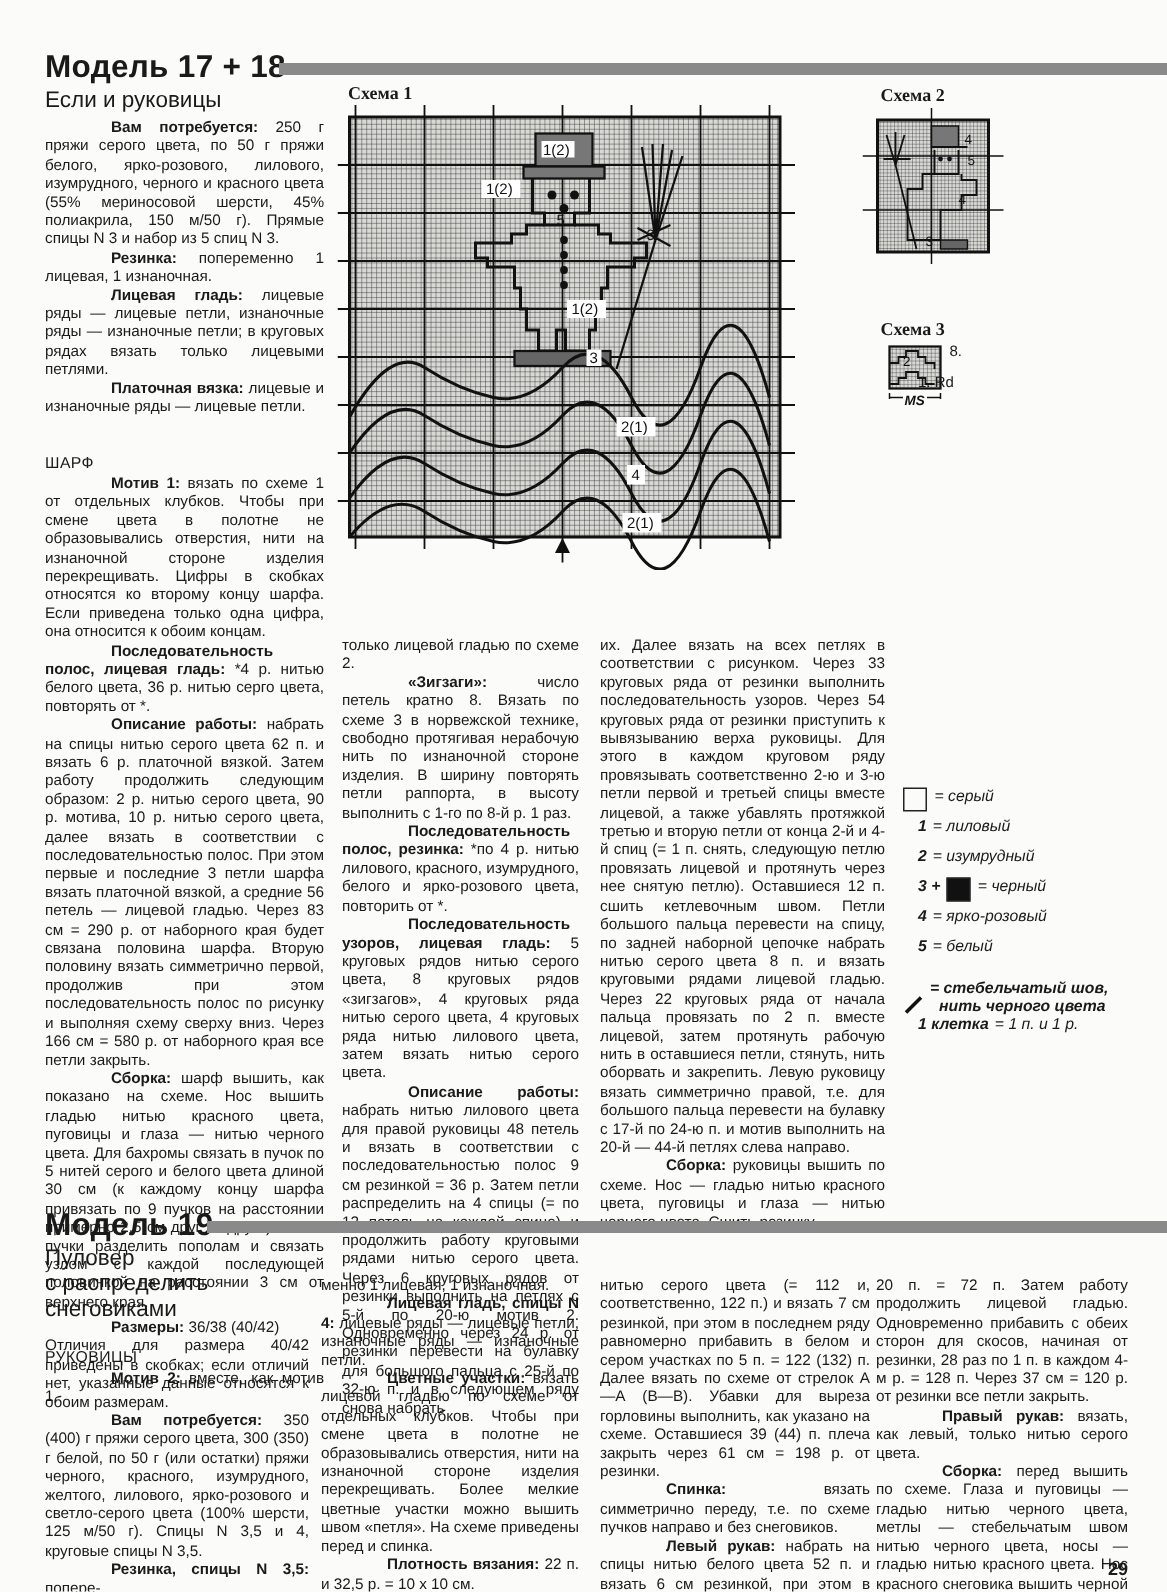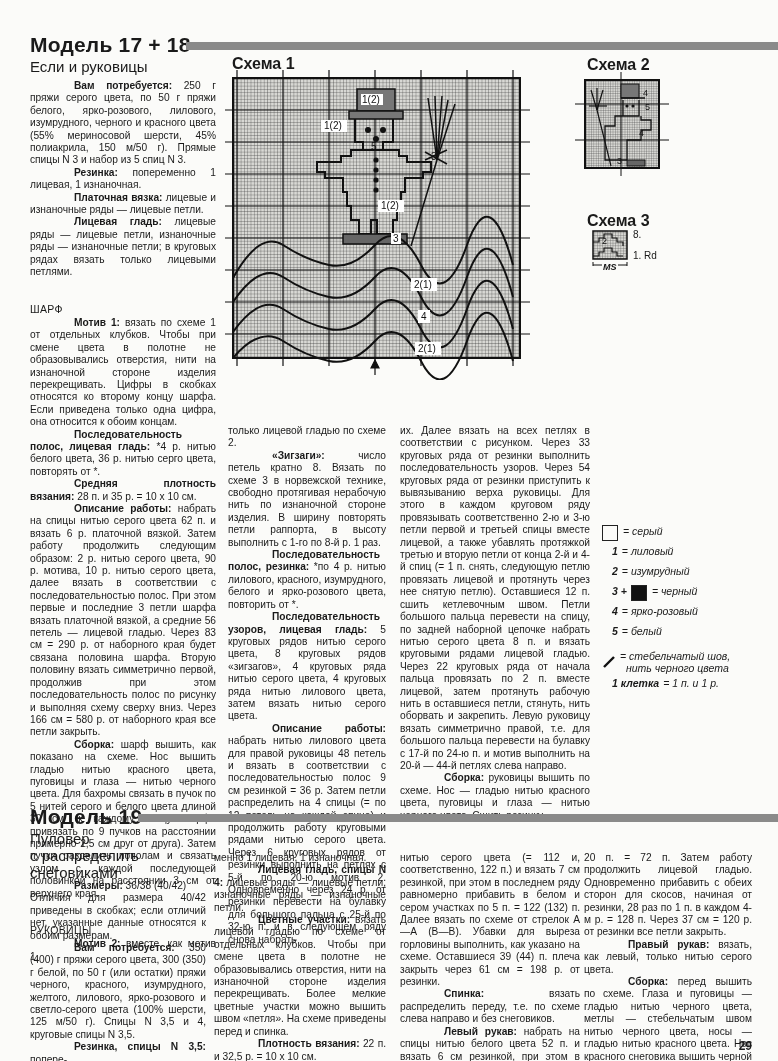--- a/index.html
+++ b/index.html
@@ -6,48 +6,47 @@
   body{width:778px;height:1061px;background:#fbfbf9;position:relative;overflow:hidden;
        font-family:"Liberation Sans",sans-serif;color:#1a1a1a;}
   .abs{position:absolute;}
   .model-title{font-family:"Liberation Sans",sans-serif;font-weight:bold;font-size:21px;letter-spacing:0.2px;}
   .rule{position:absolute;height:8px;background:#8a8a8a;}
   .subtitle{font-size:15px;line-height:17px;}
   .col{position:absolute;font-size:10.2px;line-height:12.4px;text-align:justify;}
   .col p{margin:0 0 0 0;}
   .col b{font-weight:bold;margin-left:44px;}
   .section-head{font-size:10.5px;margin-top:24px;margin-bottom:2px;letter-spacing:0.3px;}
-  .schema-label{font-weight:bold;font-size:16px;}
+  .schema-label{font-weight:bold;font-size:12px;font-family:Liberation Serif, serif;}
   .legend{position:absolute;left:602px;top:525px;font-size:10.5px;font-style:italic;}
   .legend .row{display:flex;align-items:flex-start;height:20px;}
   .legend .key{font-weight:bold;font-style:italic;margin-right:4px;}
   .swatch{display:inline-block;width:14px;height:14px;border:1.5px solid #222;margin-right:5px;}
   .swatch.black{background:#111;}
   .page-num{position:absolute;right:26px;bottom:8px;font-size:12px;font-weight:bold;}
   svg text{font-family:"Liberation Sans",sans-serif;}
 </style>
 </head>
 <body>
 
 <div class="abs model-title" style="left:30px;top:33px;">Модель 17 + 18</div>
 <div class="rule" style="left:186px;top:42px;width:592px;"></div>
 <div class="abs subtitle" style="left:30px;top:58px;">Если и руковицы</div>
 
 <div class="col" style="left:30px;top:80px;width:186px;">
   <div id="m17-intro">
       <p><b>Вам потребуется:</b><span> 250 г пряжи серого цвета, по 50 г пряжи белого, ярко-розового, лилового, изумрудного, черного и красного цвета (55% мериносовой шерсти, 45% полиакрила, 150 м/50 г). Прямые спицы N 3 и набор из 5 спиц N 3.</span></p>
       <p><b>Резинка:</b><span> попеременно 1 лицевая, 1 изнаночная.</span></p>
+      <p><b>Лицевая гладь:</b><span> лицевые ряды — лицевые петли, изнаночные ряды — изнаночные петли; в круговых рядах вязать только лицевыми петлями.</span></p>
       <p><b>Платочная вязка:</b><span> лицевые и изнаночные ряды — лицевые петли.</span></p>
-      <p><b>Лицевая гладь:</b><span> лицевые ряды — лицевые петли, изнаночные ряды — изнаночные петли; в круговых рядах вязать только лицевыми петлями.</span></p>
     </div>
   <div class="section-head">ШАРФ</div>
   <div id="m17-scarf">
       <p><b>Мотив 1:</b><span> вязать по схеме 1 от отдельных клубков. Чтобы при смене цвета в полотне не образовывались отверстия, нити на изнаночной стороне изделия перекрещивать. Цифры в скобках относятся ко второму концу шарфа. Если приведена только одна цифра, она относится к обоим концам.</span></p>
       <p><b>Последовательность полос, лицевая гладь:</b><span> *4 р. нитью белого цвета, 36 р. нитью серго цвета, повторять от *.</span></p>
-      <p><b>Средняя плотность вязания:</b><span> 28 п. и 35 р. = 10 х 10 см.</span></p>
       <p><b>Описание работы:</b><span> набрать на спицы нитью серого цвета 62 п. и вязать 6 р. платочной вязкой. Затем работу продолжить следующим образом: 2 р. нитью серого цвета, 90 р. мотива, 10 р. нитью серого цвета, далее вязать в соответствии с последовательностью полос. При этом первые и последние 3 петли шарфа вязать платочной вязкой, а средние 56 петель — лицевой гладью. Через 83 см = 290 р. от наборного края будет связана половина шарфа. Вторую половину вязать симметрично первой, продолжив при этом последовательность полос по рисунку и выполняя схему сверху вниз. Через 166 см = 580 р. от наборного края все петли закрыть.</span></p>
       <p><b>Сборка:</b><span> шарф вышить, как показано на схеме. Нос вышить гладью нитью красного цвета, пуговицы и глаза — нитью черного цвета. Для бахромы связать в пучок по 5 нитей серого и белого цвета длиной 30 см (к каждому концу шарфа привязать по 9 пучков на расстоянии примерно 2,5 см друг от друга). Затем пучки разделить пополам и связать узлом с каждой последующей половинкой на расстоянии 3 см от верхнего края.</span></p>
     </div>
   <div class="section-head">РУКОВИЦЫ</div>
   <div id="m17-mit1">
       <p><b>Мотив 2:</b><span> вместе, как мотив 1,</span></p>
     </div>
 </div>
 
 <div class="col" style="left:228px;top:425px;width:158px;">
@@ -195,21 +194,21 @@
   <rect x="3" y="3" width="34" height="28" fill="#d8d8d4"></rect>
   <rect x="3" y="3" width="34" height="28" fill="url(#g3)"></rect>
   <rect x="3" y="3" width="34" height="28" fill="none" stroke="#111" stroke-width="1.5"></rect>
   <path d="M3 14 H9 V10 H14 V6 H22 V10 H27 V14 H33 V18 M3 28 H9 V24 H14 V20 H22 V24 H27 V28 H33" fill="none" stroke="#111" stroke-width="1.2"></path>
   <text x="12" y="16" font-size="9" fill="#111">2</text>
   <path d="M3 34 V38 M37 34 V38 M3 37 H37" stroke="#111" stroke-width="1" fill="none"></path>
   <rect x="12" y="32" width="16" height="12" fill="#fbfbf9"></rect>
   <text x="13" y="42" font-size="9" font-weight="bold" font-style="italic" fill="#111">MS</text>
 </svg>
 <div class="abs" style="left:633px;top:229px;font-size:10px;">8.</div>
-<div class="abs" style="left:633px;top:250px;font-size:10px;">1. Rd</div>
+<div class="abs" style="left:612px;top:250px;font-size:10px;">1. Rd</div>
 
 <div class="legend">
   <div class="row">
     <span class="swatch"></span>
     <span>= серый</span>
   </div>
   <div class="row" style="padding-left:10px;">
     <span class="key">1</span>
     <span>= лиловый</span>
   </div>
@@ -223,21 +222,21 @@
     <span>= черный</span>
   </div>
   <div class="row" style="padding-left:10px;">
     <span class="key">4</span>
     <span>= ярко-розовый</span>
   </div>
   <div class="row" style="padding-left:10px;">
     <span class="key">5</span>
     <span>= белый</span>
   </div>
-  <div class="row" style="height:30px;align-items:center;padding-top:2px;">
+  <div class="row" style="height:30px;align-items:flex-end;padding-top:2px;font-weight:bold;">
     <svg width="14" height="14">
         <line x1="2" y1="12" x2="12" y2="2" stroke="#111" stroke-width="2.4"></line>
       </svg>
     <span style="margin-left:4px;line-height:12px;">
       <span>= стебельчатый шов,</span><br>
       <span style="padding-left:6px;">нить черного цвета</span>
     </span>
   </div>
   <div class="row" style="padding-left:10px;">
     <span class="key">1 клетка</span>
@@ -265,21 +264,21 @@
       <p><span>менно 1 лицевая, 1 изнаночная.</span></p>
       <p><b>Лицевая гладь, спицы N 4:</b><span> лицевые ряды — лицевые петли, изнаночные ряды — изнаночные петли.</span></p>
       <p><b>Цветные участки:</b><span> вязать лицевой гладью по схеме от отдельных клубков. Чтобы при смене цвета в полотне не образовывались отверстия, нити на изнаночной стороне изделия перекрещивать. Более мелкие цветные участки можно вышить швом «петля». На схеме приведены перед и спинка.</span></p>
       <p><b>Плотность вязания:</b><span> 22 п. и 32,5 р. = 10 х 10 см.</span></p>
       <p><b>Перед:</b><span> набрать на спицы нитью белого цвета 21 (26) п. и 91 (96) п.</span></p>
     </div>
   </div>
 <div class="col" style="left:400px;top:852px;width:180px;">
     <div id="m19-c3">
       <p><span>нитью серого цвета (= 112 и, соответственно, 122 п.) и вязать 7 см резинкой, при этом в последнем ряду равномерно прибавить в белом и сером участках по 5 п. = 122 (132) п. Далее вязать по схеме от стрелок А—А (В—В). Убавки для выреза горловины выполнить, как указано на схеме. Оставшиеся 39 (44) п. плеча закрыть через 61 см = 198 р. от резинки.</span></p>
-      <p><b>Спинка:</b><span> вязать распределить переду, т.е. по схеме слева направо и без снеговиков.</span></p>
+      <p><b>Спинка:</b><span> вязать симметрично переду, т.е. по схеме пучков направо и без снеговиков.</span></p>
       <p><b>Левый рукав:</b><span> набрать на спицы нитью белого цвета 52 п. и вязать 6 см резинкой, при этом в последнем ряду равномерно прибавить</span></p>
     </div>
   </div>
 <div class="col" style="left:584px;top:852px;width:168px;">
     <div id="m19-c4">
       <p><span>20 п. = 72 п. Затем работу продолжить лицевой гладью. Одновременно прибавить с обеих сторон для скосов, начиная от резинки, 28 раз по 1 п. в каждом 4-м р. = 128 п. Через 37 см = 120 р. от резинки все петли закрыть.</span></p>
       <p><b>Правый рукав:</b><span> вязать, как левый, только нитью серого цвета.</span></p>
       <p><b>Сборка:</b><span> перед вышить по схеме. Глаза и пуговицы — гладью нитью черного цвета, метлы — стебельчатым швом нитью черного цвета, носы — гладью нитью красного цвета. Нос красного снеговика вышить черной нитью. Контуры фигур вышить стебельчатым швом нитью соответствующего цвета.</span></p>
     </div>
   </div>

